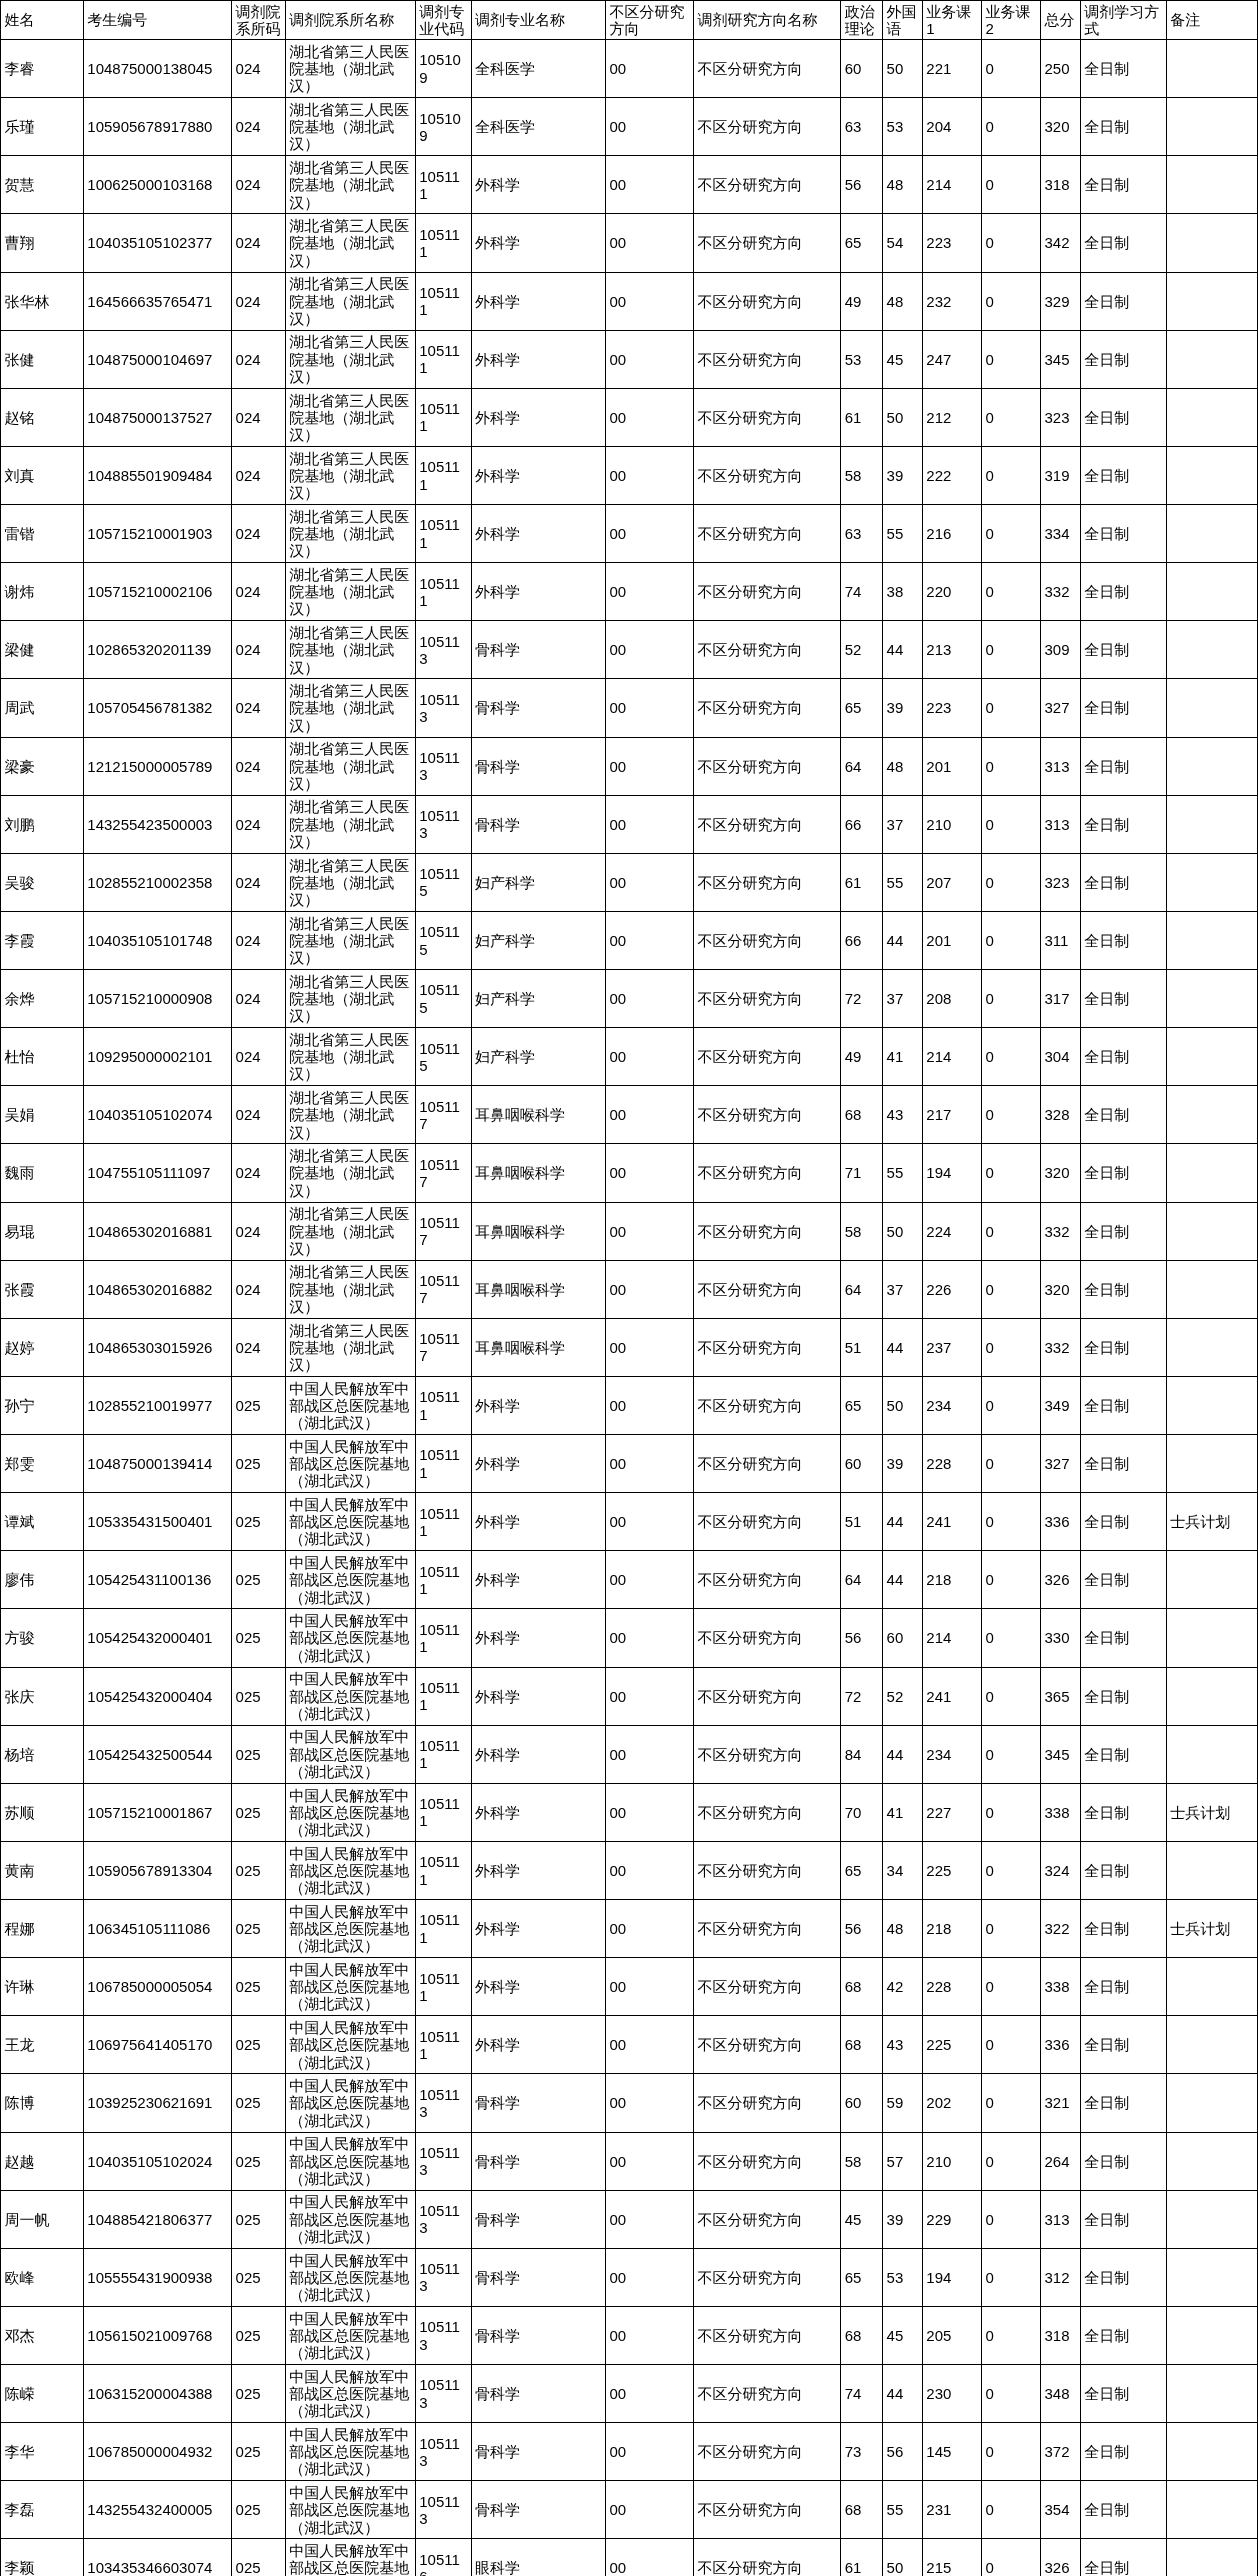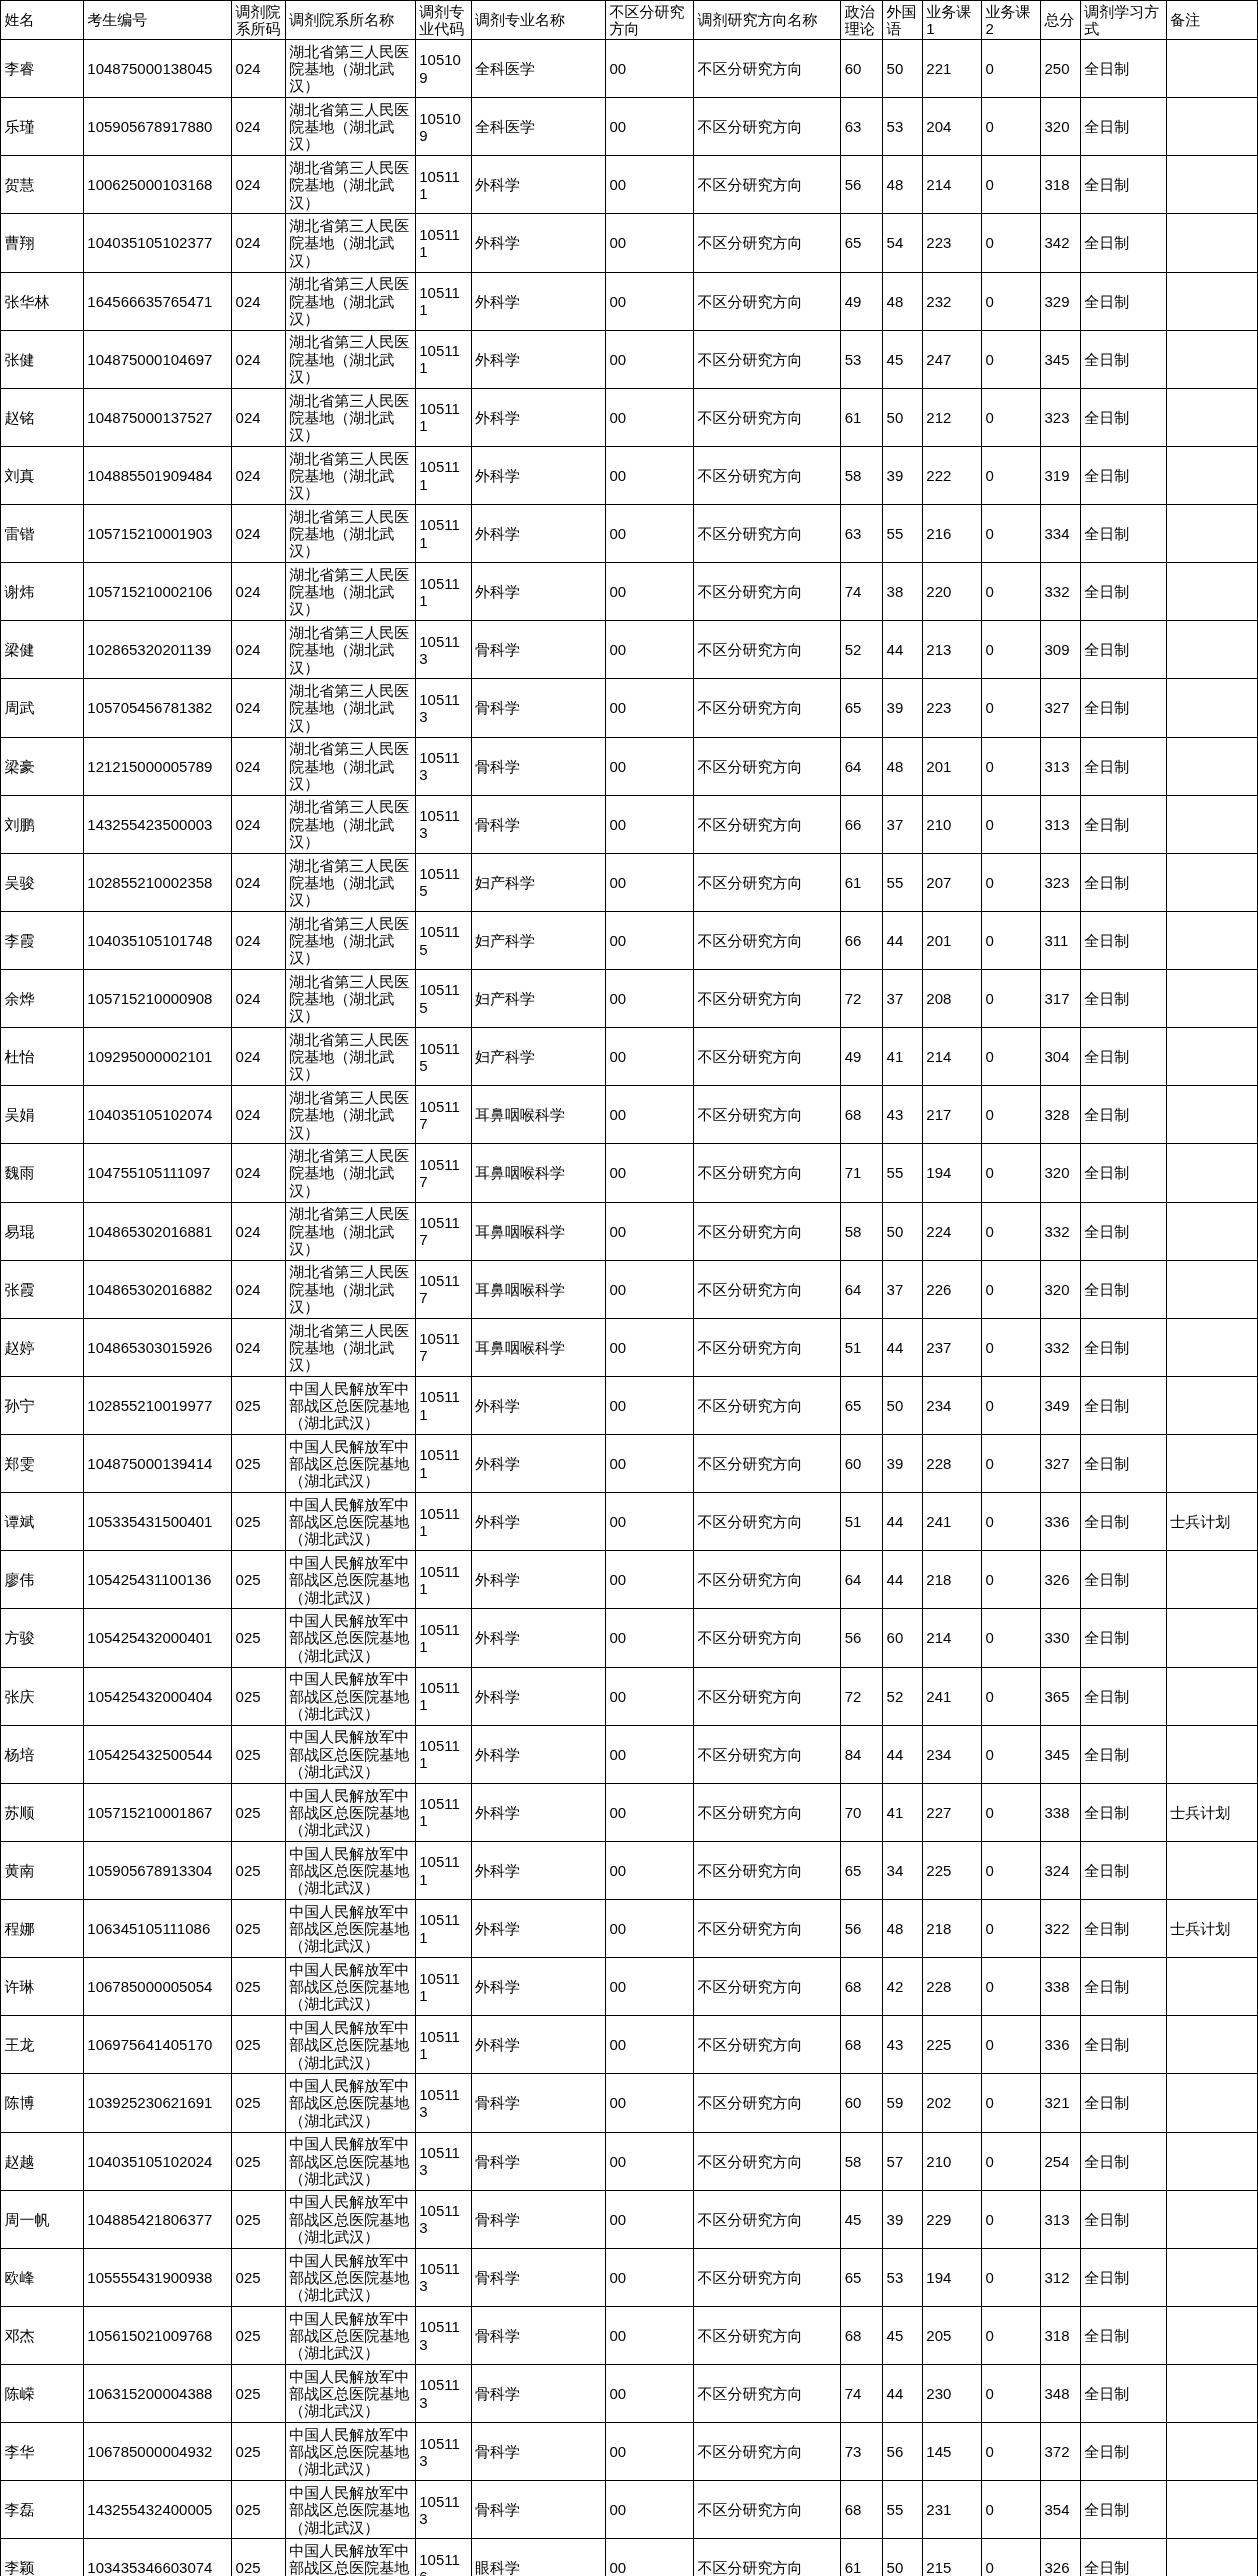--- a/index.html
+++ b/index.html
@@ -717,21 +717,21 @@
         <td>025</td>
         <td class="cell-inst">中国人民解放军中部战区总医院基地（湖北武汉）</td>
         <td>105113</td>
         <td class="cell-major">骨科学</td>
         <td>00</td>
         <td class="cell-dir">不区分研究方向</td>
         <td>58</td>
         <td>57</td>
         <td>210</td>
         <td>0</td>
-        <td>254</td>
+        <td>264</td>
         <td>全日制</td>
         <td></td>
       </tr>
       <tr>
         <td>周一帆</td>
         <td>104885421806377</td>
         <td>025</td>
         <td class="cell-inst">中国人民解放军中部战区总医院基地（湖北武汉）</td>
         <td>105113</td>
         <td class="cell-major">骨科学</td>

